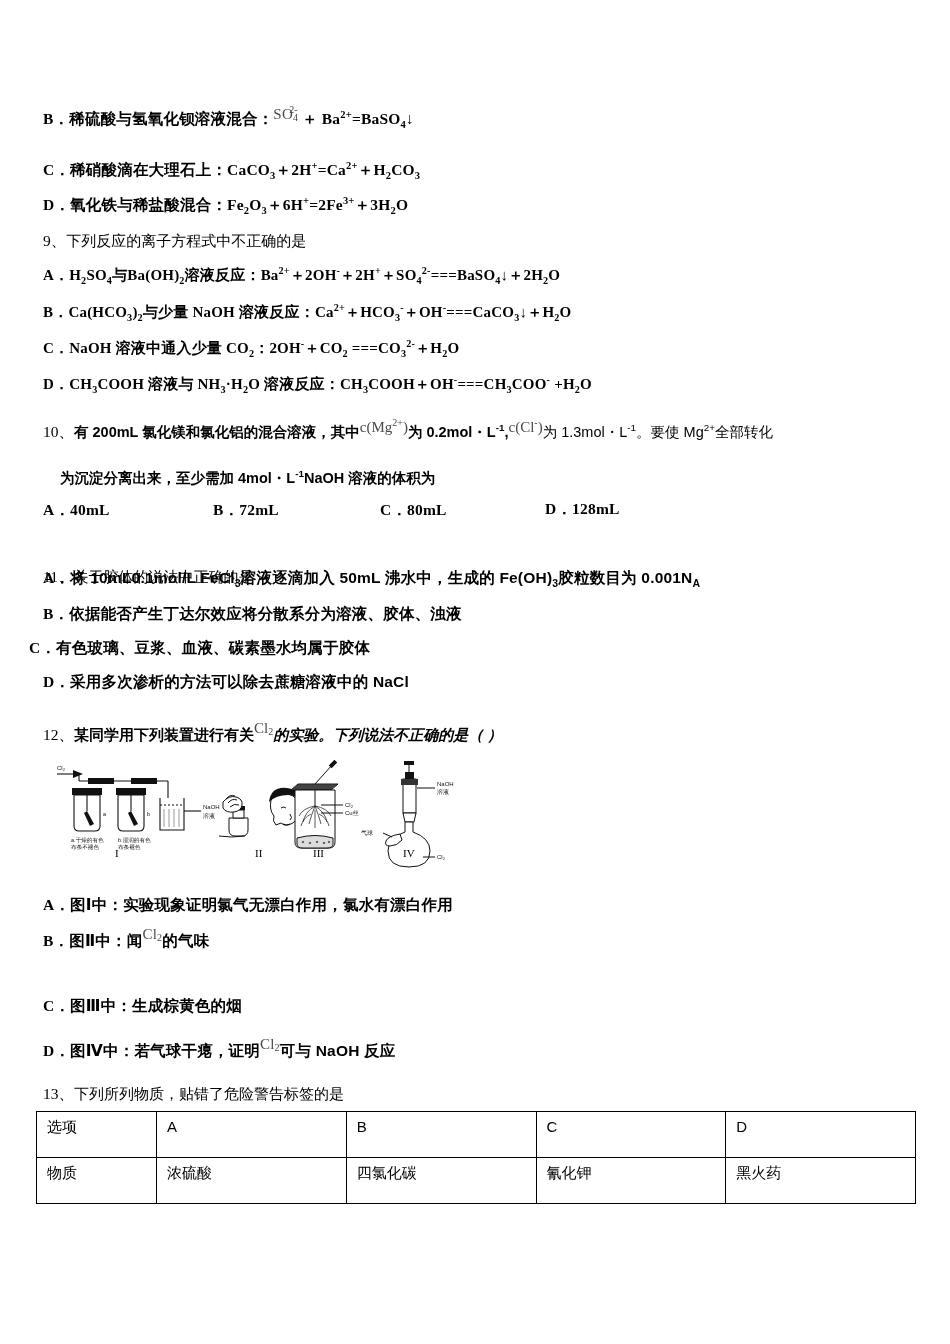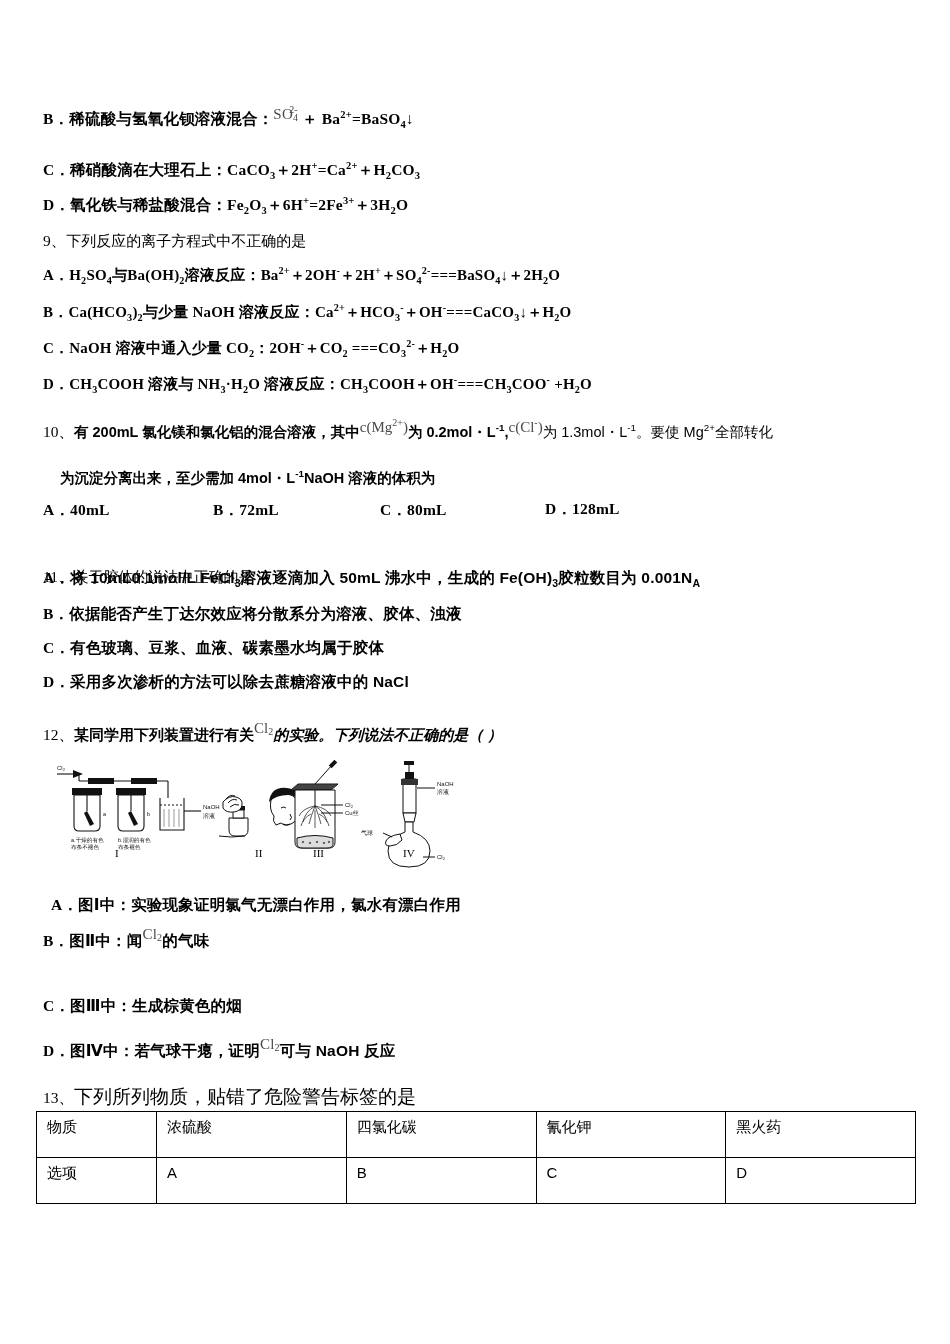--- a/index.html
+++ b/index.html
@@ -124,21 +124,21 @@
   </div>
 
   <div class="line opt" style="left:43px; top:568px;">
     <span class="lbl">A．</span><span class="cjk">将 10mL0.1mol/L FeCl<sub>3</sub>溶液逐滴加入 50mL 沸水中，生成的 Fe(OH)<sub>3</sub>胶粒数目为 0.001N<sub>A</sub></span>
   </div>
 
   <div class="line opt" style="left:43px; top:604px;">
     <span class="lbl">B．</span><span class="cjk">依据能否产生丁达尔效应将分散系分为溶液、胶体、浊液</span>
   </div>
 
-  <div class="line opt" style="left:43px; top:638px;">
+  <div class="line opt" style="left:29px; top:638px;">
     <span class="lbl">C．</span><span class="cjk">有色玻璃、豆浆、血液、碳素墨水均属于胶体</span>
   </div>
 
   <div class="line opt" style="left:43px; top:672px;">
     <span class="lbl">D．</span><span class="cjk">采用多次渗析的方法可以除去蔗糖溶液中的 NaCl</span>
   </div>
 
   <div class="line" style="left:43px; top:720px; font-size:15px;">
     <span class="qnum">12、</span><span class="cjk" style="font-weight:bold;">某同学用下列装置进行有关</span><span class="formula-img" style="vertical-align:7px;">Cl<sub>2</sub></span><span class="cjk" style="font-weight:bold;font-style:italic;">的实验。下列说法不正确的是（   ）</span>
   </div>
@@ -272,52 +272,52 @@
     </svg>
   </div>
 
   <div class="fig-caption-row">
     <span class="roman" style="left:72px; top:2px;">I</span>
     <span class="roman" style="left:212px; top:2px;">II</span>
     <span class="roman" style="left:270px; top:2px;">III</span>
     <span class="roman" style="left:360px; top:2px;">IV</span>
   </div>
 
-  <div class="line opt" style="left:43px; top:895px;margin-left:8px;">
+  <div class="line opt" style="left:43px; top:895px;">
     <span class="lbl">A．</span><span class="cjk">图Ⅰ中：实验现象证明氯气无漂白作用，氯水有漂白作用</span>
   </div>
 
   <div class="line opt" style="left:43px; top:926px;">
     <span class="lbl">B．</span><span class="cjk">图Ⅱ中：闻</span><span class="formula-img" style="vertical-align:7px;">Cl<sub>2</sub></span><span class="cjk">的气味</span>
   </div>
 
   <div class="line opt" style="left:43px; top:996px;">
     <span class="lbl">C．</span><span class="cjk">图Ⅲ中：生成棕黄色的烟</span>
   </div>
 
   <div class="line opt" style="left:43px; top:1036px;">
     <span class="lbl">D．</span><span class="cjk">图Ⅳ中：若气球干瘪，证明</span><span class="formula-img" style="vertical-align:7px;">Cl<sub>2</sub></span><span class="cjk">可与 NaOH 反应</span>
   </div>
 
   <div class="line" style="left:43px; top:1084px;">
-    <span class="qnum">13、</span><span class="cjk" style="font-weight:500;font-size:19px;">下列所列物质，贴错了危险警告标签的是</span>
+    <span class="qnum">13、</span><span class="cjk" style="font-weight:500;font-size:15px;">下列所列物质，贴错了危险警告标签的是</span>
   </div>
 
   <table class="qtable">
     <tbody>
         <tr>
+      <td class="col-first">选项</td>
+      <td>A</td>
+      <td>B</td>
+      <td>C</td>
+      <td>D</td>
+    </tr>
+    <tr>
       <td class="col-first">物质</td>
       <td>浓硫酸</td>
       <td>四氯化碳</td>
       <td>氰化钾</td>
       <td>黑火药</td>
     </tr>
-    <tr>
-      <td class="col-first">选项</td>
-      <td>A</td>
-      <td>B</td>
-      <td>C</td>
-      <td>D</td>
-    </tr>
   </tbody>
     </table>
 
 </div>
 
 </body></html>

